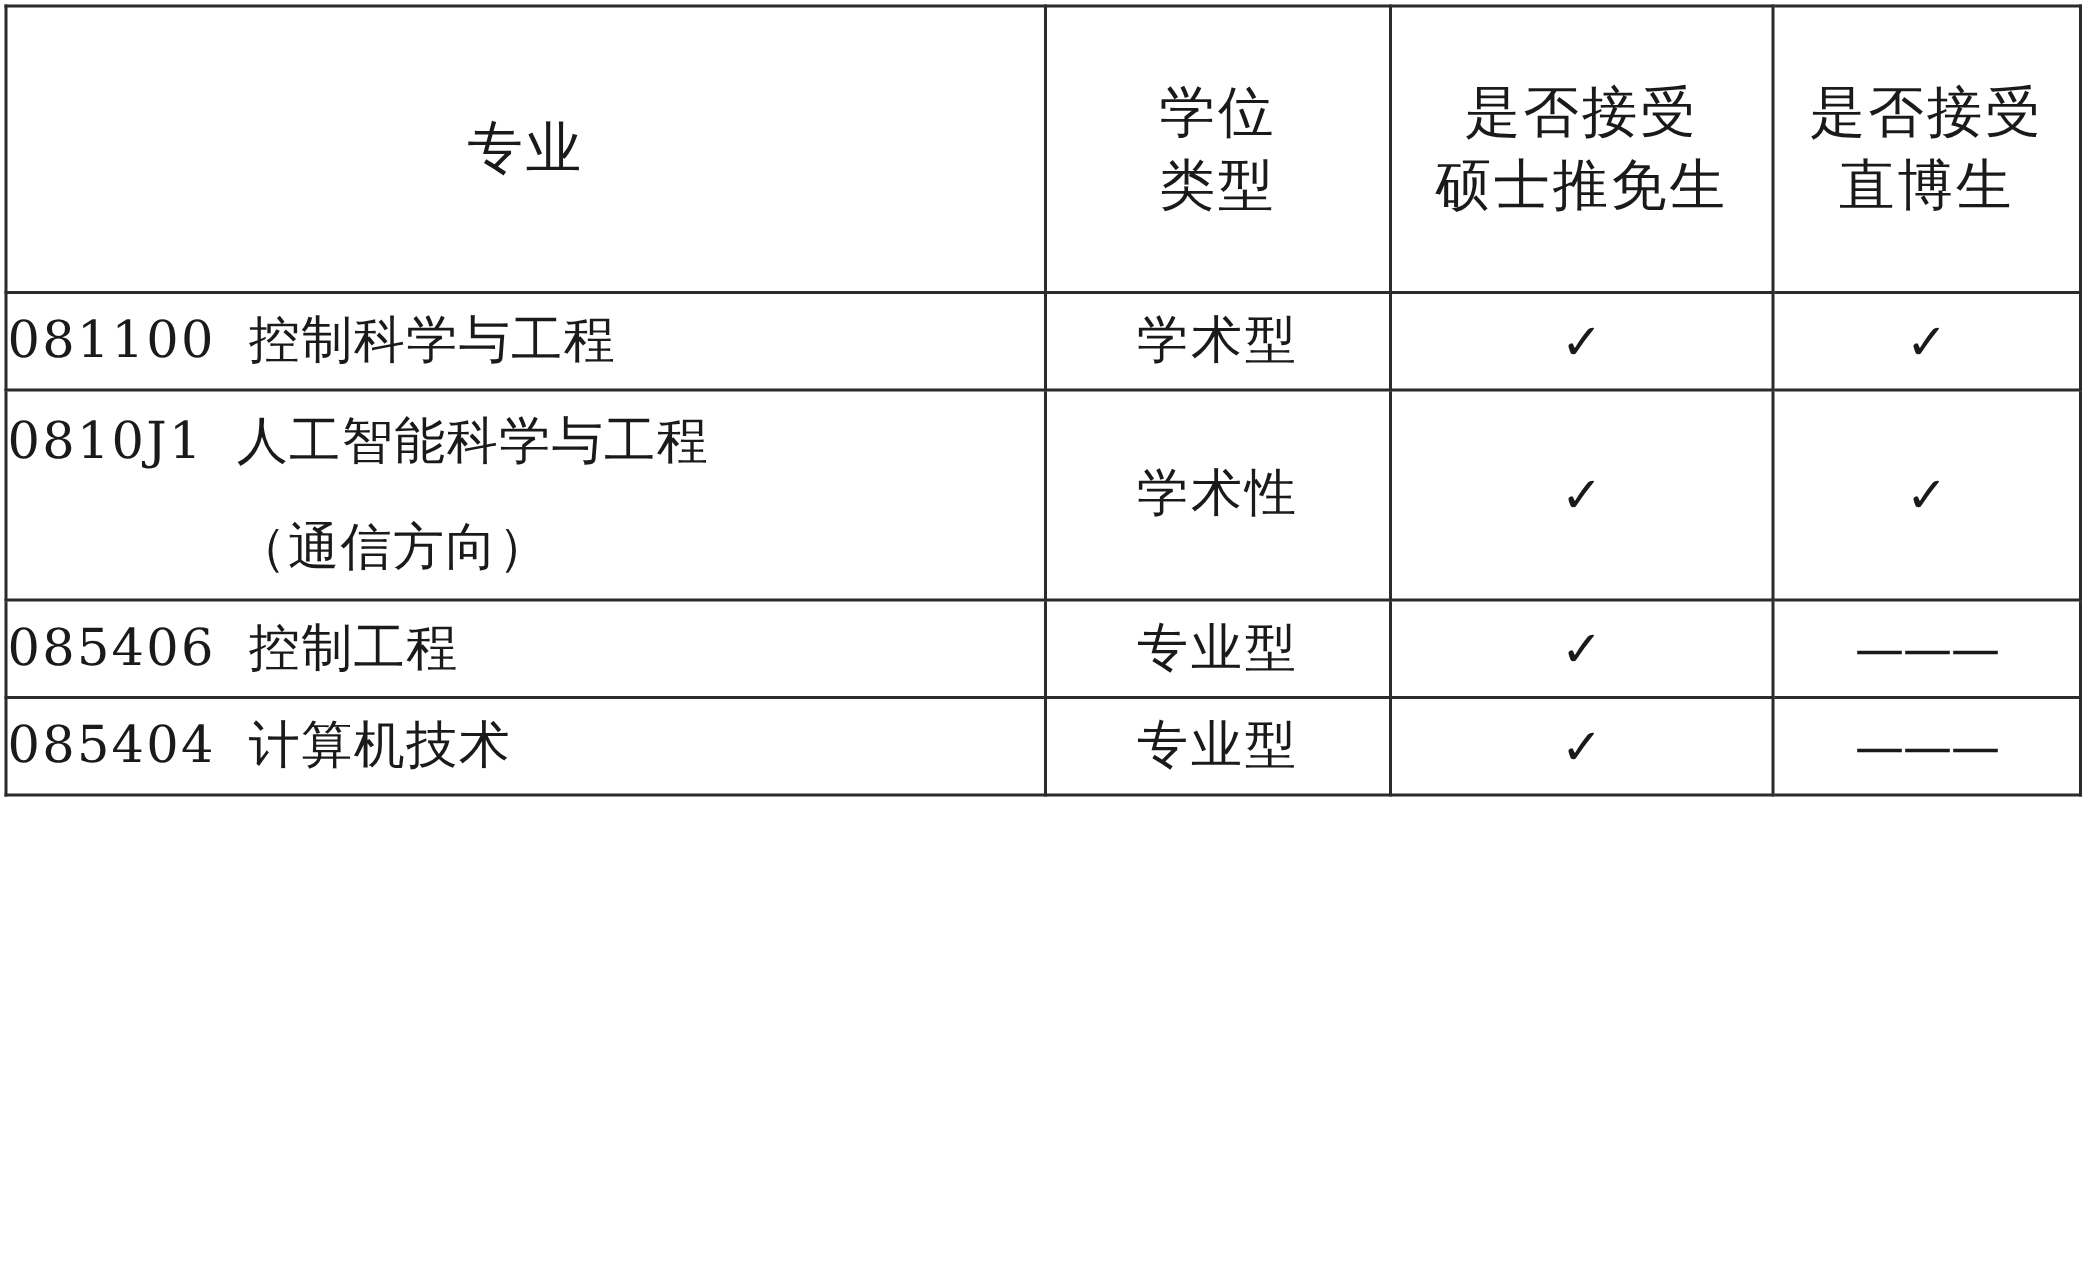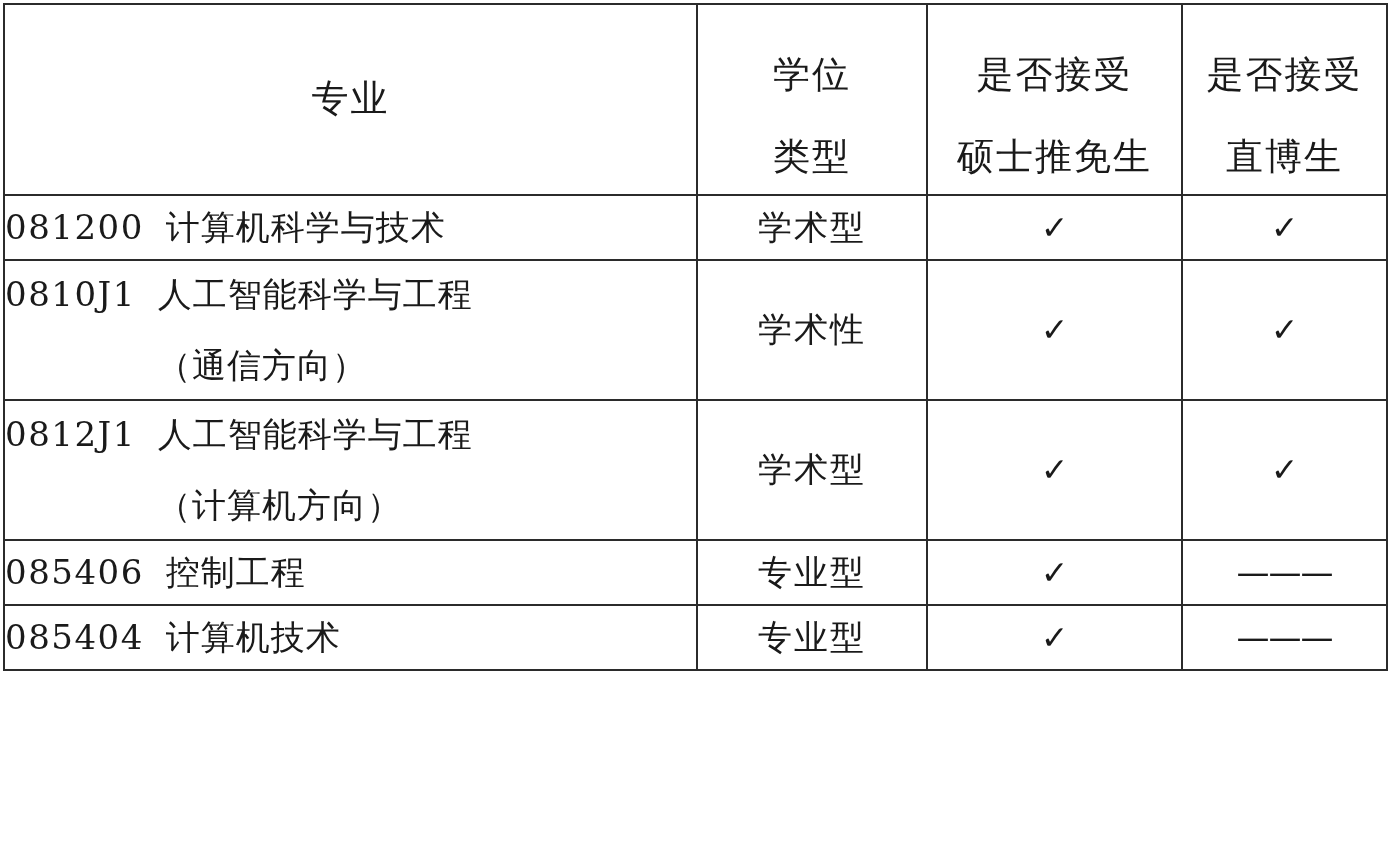--- a/index.html
+++ b/index.html
@@ -46,21 +46,20 @@
     text-align: center;
     font-size: 37px;
     line-height: 1.32;
     letter-spacing: 2px;
   }
   thead td.h-major {
     font-size: 37px;
   }
   .hdr-lines span {
     display: block;
-    margin-top: 33px;
   }
 
   
   tbody td {
     font-size: 34px;
     line-height: 1.45;
   }
   td.major-cell {
     text-align: left;
     padding: 8px 0 8px 14px;
@@ -126,50 +125,41 @@
         <td>
           <span class="hdr-lines">
             <span>是否接受</span>
             <span>直博生</span>
           </span>
         </td>
       </tr>
     </thead>
     <tbody>
 
-
       <tr class="r-short">
         <td class="major-cell">
-          <span class="code">081200</span><span class="name">计算机科学与技术</span>
+          <span class="code">081100</span><span class="name">控制科学与工程</span>
         </td>
         <td class="center-cell">学术型</td>
         <td class="mark-cell">✓</td>
         <td class="mark-cell">✓</td>
       </tr>
+
 
       <tr class="r-tall">
         <td class="major-cell">
           <span class="code">0810J1</span><span class="name">人工智能科学与工程</span>
           <span class="line2">（通信方向）</span>
         </td>
         <td class="center-cell">学术性</td>
         <td class="mark-cell">✓</td>
         <td class="mark-cell">✓</td>
       </tr>
 
 
-      <tr class="r-tall">
-        <td class="major-cell">
-          <span class="code">0812J1</span><span class="name">人工智能科学与工程</span>
-          <span class="line2">（计算机方向）</span>
-        </td>
-        <td class="center-cell">学术型</td>
-        <td class="mark-cell">✓</td>
-        <td class="mark-cell">✓</td>
-      </tr>
 
       <tr class="r-short">
         <td class="major-cell">
           <span class="code">085406</span><span class="name">控制工程</span>
         </td>
         <td class="center-cell">专业型</td>
         <td class="mark-cell">✓</td>
         <td class="mark-cell dash">———</td>
       </tr>
 

